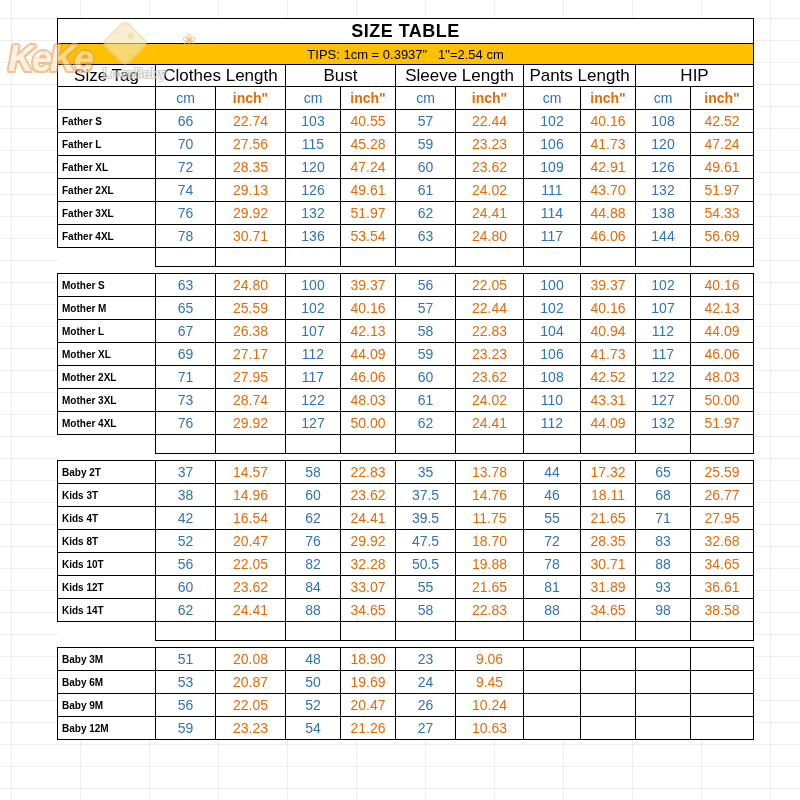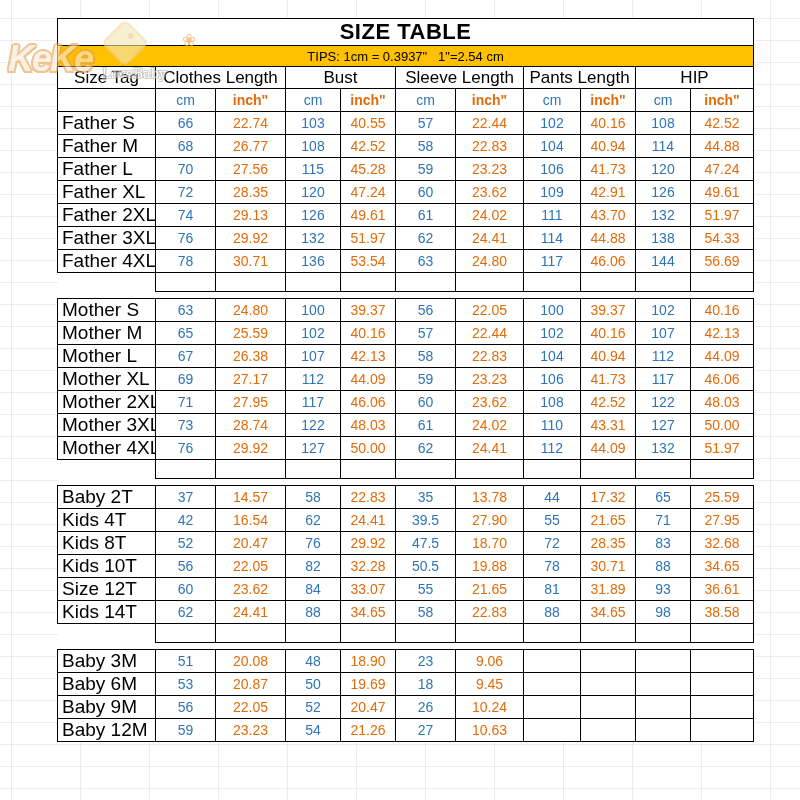--- a/index.html
+++ b/index.html
@@ -14,26 +14,26 @@
     background-position:11px 18px;
   }
   .table-wrap{position:absolute;left:57px;top:18px;width:698px;}
   table{border-collapse:collapse;table-layout:fixed;width:696px;}
   td{
     border:1.5px solid var(--border-color,#000);
     background:#fff;height:22px;padding:0 2px;
     text-align:center;vertical-align:middle;
     font-size:14px;color:#000;white-space:nowrap;overflow:hidden;
   }
-  .title-cell{height:24px;font-size:22px;font-weight:bold;letter-spacing:0.5px;}
+  .title-cell{height:24px;font-size:18px;font-weight:bold;letter-spacing:0.5px;}
   .tips-cell{height:20px;background:var(--tips-bg,#FFC000);font-size:13px;white-space:pre;}
   .group-cell,.size-tag-head{height:21px;font-size:17px;margin-top:22px;}
   .unit-cm{color:var(--cm-color,#2E74B6);font-weight:normal;font-size:14px;}
   .unit-inch{color:var(--inch-color,#E26B0A);font-weight:bold;font-size:14px;}
-  .tag-cell{text-align:left;padding-left:4px;font-size:19px;}
+  .tag-cell{text-align:left;padding-left:4px;font-size:10px;font-weight:bold;}
   .val-cm{color:var(--cm-color,#2E74B6);}
   .val-inch{color:var(--inch-color,#E26B0A);}
   .sep-row td{height:18px;}
   .sep-row td.blank{border:0;}
   .gap-row td{border:0;height:6px;}
   
   .watermark{position:absolute;left:6px;top:24px;width:210px;height:72px;opacity:0.62;pointer-events:none;z-index:5;}
   .wm-house{position:absolute;left:102px;top:2px;width:30px;height:30px;background:#F4E6B4;border:2px solid #EBD79E;border-radius:6px;transform:rotate(45deg);}
   .wm-hole{position:absolute;left:11px;top:3px;width:6px;height:6px;border-radius:50%;background:#E3CC8C;}
   .wm-keke{
@@ -104,33 +104,20 @@
           <td class="val-cm">103</td>
           <td class="val-inch">40.55</td>
           <td class="val-cm">57</td>
           <td class="val-inch">22.44</td>
           <td class="val-cm">102</td>
           <td class="val-inch">40.16</td>
           <td class="val-cm">108</td>
           <td class="val-inch">42.52</td>
         </tr>
         <tr>
-          <td class="tag-cell">Father M</td>
-          <td class="val-cm">68</td>
-          <td class="val-inch">26.77</td>
-          <td class="val-cm">108</td>
-          <td class="val-inch">42.52</td>
-          <td class="val-cm">58</td>
-          <td class="val-inch">22.83</td>
-          <td class="val-cm">104</td>
-          <td class="val-inch">40.94</td>
-          <td class="val-cm">114</td>
-          <td class="val-inch">44.88</td>
-        </tr>
-        <tr>
           <td class="tag-cell">Father L</td>
           <td class="val-cm">70</td>
           <td class="val-inch">27.56</td>
           <td class="val-cm">115</td>
           <td class="val-inch">45.28</td>
           <td class="val-cm">59</td>
           <td class="val-inch">23.23</td>
           <td class="val-cm">106</td>
           <td class="val-inch">41.73</td>
           <td class="val-cm">120</td>
@@ -318,27 +305,40 @@
           <td class="val-cm">58</td>
           <td class="val-inch">22.83</td>
           <td class="val-cm">35</td>
           <td class="val-inch">13.78</td>
           <td class="val-cm">44</td>
           <td class="val-inch">17.32</td>
           <td class="val-cm">65</td>
           <td class="val-inch">25.59</td>
         </tr>
         <tr>
+          <td class="tag-cell">Kids 3T</td>
+          <td class="val-cm">38</td>
+          <td class="val-inch">14.96</td>
+          <td class="val-cm">60</td>
+          <td class="val-inch">23.62</td>
+          <td class="val-cm">37.5</td>
+          <td class="val-inch">14.76</td>
+          <td class="val-cm">46</td>
+          <td class="val-inch">18.11</td>
+          <td class="val-cm">68</td>
+          <td class="val-inch">26.77</td>
+        </tr>
+        <tr>
           <td class="tag-cell">Kids 4T</td>
           <td class="val-cm">42</td>
           <td class="val-inch">16.54</td>
           <td class="val-cm">62</td>
           <td class="val-inch">24.41</td>
           <td class="val-cm">39.5</td>
-          <td class="val-inch">27.90</td>
+          <td class="val-inch">11.75</td>
           <td class="val-cm">55</td>
           <td class="val-inch">21.65</td>
           <td class="val-cm">71</td>
           <td class="val-inch">27.95</td>
         </tr>
         <tr>
           <td class="tag-cell">Kids 8T</td>
           <td class="val-cm">52</td>
           <td class="val-inch">20.47</td>
           <td class="val-cm">76</td>
@@ -357,21 +357,21 @@
           <td class="val-cm">82</td>
           <td class="val-inch">32.28</td>
           <td class="val-cm">50.5</td>
           <td class="val-inch">19.88</td>
           <td class="val-cm">78</td>
           <td class="val-inch">30.71</td>
           <td class="val-cm">88</td>
           <td class="val-inch">34.65</td>
         </tr>
         <tr>
-          <td class="tag-cell">Size 12T</td>
+          <td class="tag-cell">Kids 12T</td>
           <td class="val-cm">60</td>
           <td class="val-inch">23.62</td>
           <td class="val-cm">84</td>
           <td class="val-inch">33.07</td>
           <td class="val-cm">55</td>
           <td class="val-inch">21.65</td>
           <td class="val-cm">81</td>
           <td class="val-inch">31.89</td>
           <td class="val-cm">93</td>
           <td class="val-inch">36.61</td>
@@ -417,21 +417,21 @@
           <td class="val-inch"></td>
           <td class="val-cm"></td>
           <td class="val-inch"></td>
         </tr>
         <tr>
           <td class="tag-cell">Baby 6M</td>
           <td class="val-cm">53</td>
           <td class="val-inch">20.87</td>
           <td class="val-cm">50</td>
           <td class="val-inch">19.69</td>
-          <td class="val-cm">18</td>
+          <td class="val-cm">24</td>
           <td class="val-inch">9.45</td>
           <td class="val-cm"></td>
           <td class="val-inch"></td>
           <td class="val-cm"></td>
           <td class="val-inch"></td>
         </tr>
         <tr>
           <td class="tag-cell">Baby 9M</td>
           <td class="val-cm">56</td>
           <td class="val-inch">22.05</td>

